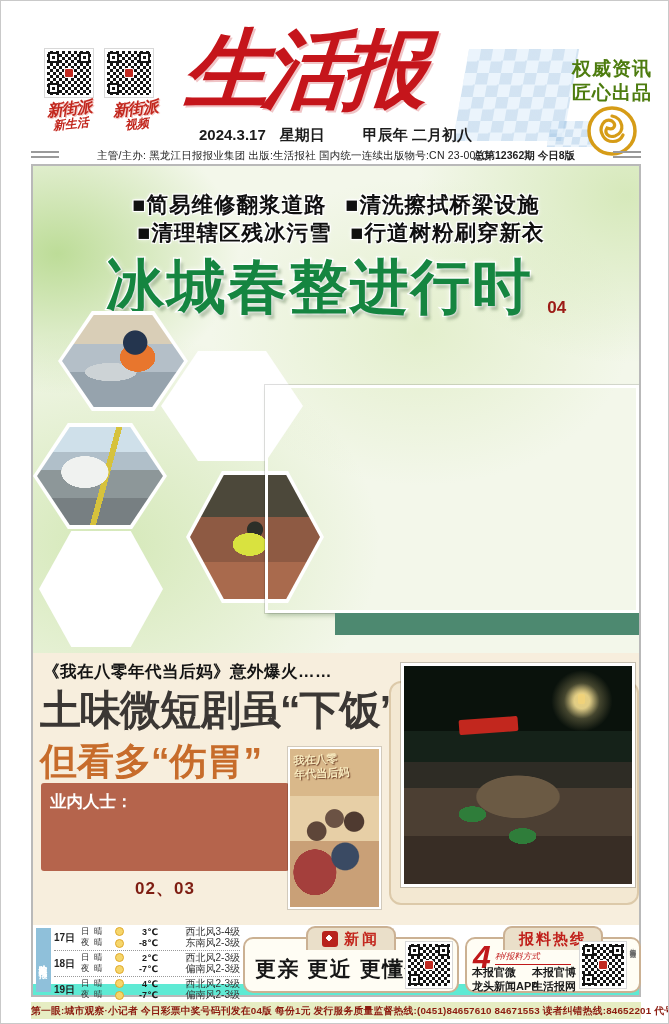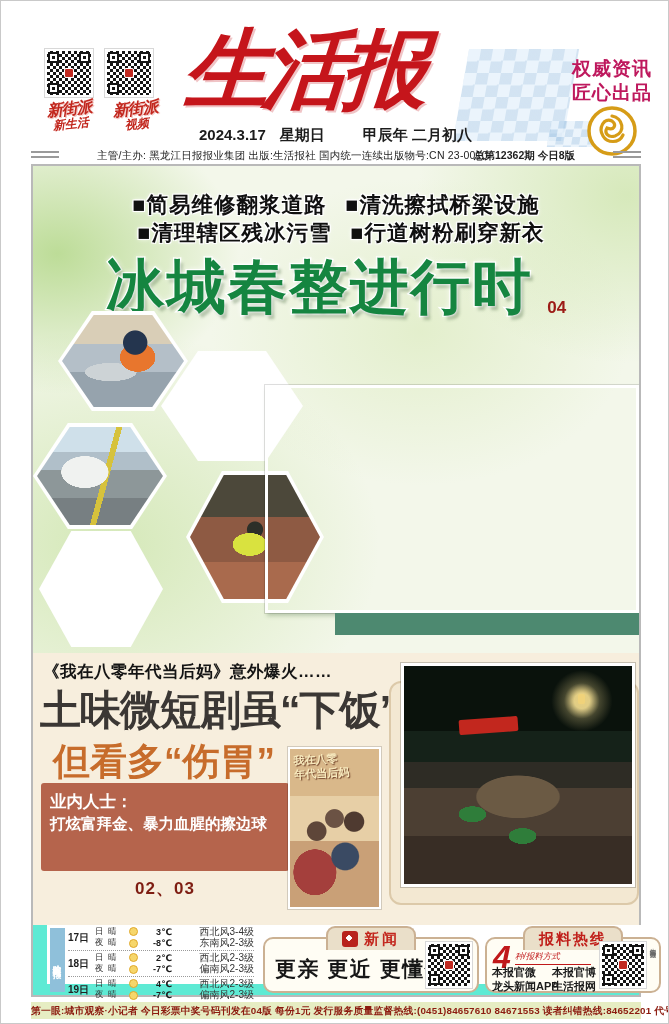--- a/index.html
+++ b/index.html
@@ -22,21 +22,21 @@
   .brandtag .b2{font-size:12px;font-weight:900;font-style:italic;}
   .masthead{position:absolute;left:183px;top:14px;width:320px;height:112px;
             font-family:"DejaVu Serif","Liberation Serif",serif;font-weight:bold;font-style:italic;
             font-size:86px;line-height:108px;color:#c5151b;letter-spacing:-7px;white-space:nowrap;
             transform:skewX(-4deg);text-shadow:2px 2px 0 rgba(197,21,27,.25);}
   .mosaic{position:absolute;left:460px;top:48px;width:110px;height:92px;transform:skewX(-10deg);
           background:repeating-conic-gradient(rgba(160,196,228,.55) 0% 25%,rgba(224,238,250,.75) 0% 50%) 0 0/24px 24px;
           opacity:.85;}
   .mosaic2{position:absolute;left:548px;top:120px;width:80px;height:26px;transform:skewX(-10deg);
           background:repeating-conic-gradient(rgba(160,196,228,.5) 0% 25%,rgba(228,240,250,.7) 0% 50%) 0 0/16px 16px;}
-  .slogan{position:absolute;left:571px;top:56px;color:#be185d;font-weight:900;font-size:19px;
+  .slogan{position:absolute;left:571px;top:56px;color:#4d7c0f;font-weight:900;font-size:19px;
           line-height:24px;letter-spacing:1px;white-space:nowrap;text-align:right;}
   .emblem{position:absolute;left:585px;top:104px;width:52px;height:52px;}
   .dateline{position:absolute;left:198px;top:125px;width:320px;font-size:15px;font-weight:600;
             color:#1c1c1c;display:flex;gap:14px;white-space:nowrap;}
   .dateline .lunar{margin-left:24px;}
   .publine{position:absolute;left:30px;top:146px;width:610px;height:16px;font-size:10.5px;color:#1d1d1d;}
   .publine .pub{position:absolute;left:66px;top:2px;letter-spacing:.2px;}
   .publine .iss{position:absolute;right:66px;top:2px;font-weight:600;}
   .endcap{position:absolute;top:4px;width:28px;height:7px;border-top:2px solid #9a9a9a;border-bottom:2px solid #9a9a9a;}
   .endcap.l{left:0}.endcap.r{right:0}
@@ -107,21 +107,21 @@
        radial-gradient(ellipse 9% 20% at 93% 28%,#4f8a5e 0 60%,transparent 62%),
        radial-gradient(ellipse 46% 16% at 44% 84%,#3f4244 0 58%,transparent 60%),
        linear-gradient(180deg,#d6dfe5 0 16%,#bcc7cf 16% 30%,#9aa4ab 30% 46%,#83898c 46% 64%,#6d7072 64% 100%);}
   .greenbar{position:absolute;left:302px;top:447px;right:0;height:22px;background:#4d8970;}
 
   
   .mid-story{position:absolute;left:0;top:487px;width:100%;height:272px;background:#f7eedd;overflow:visible;}
   .kicker{position:absolute;left:10px;top:8px;font-size:16.5px;font-weight:600;color:#141414;letter-spacing:.5px;}
   .mid-h1{position:absolute;left:7px;top:30px;font-size:41px;font-weight:900;color:#3b3734;
           letter-spacing:-1px;white-space:nowrap;font-family:"Liberation Sans",sans-serif;}
-  .mid-h2{position:absolute;left:20px;top:84px;font-size:37px;font-weight:900;color:#c76c2b;white-space:nowrap;}
+  .mid-h2{position:absolute;left:7px;top:84px;font-size:37px;font-weight:900;color:#c76c2b;white-space:nowrap;}
   .quotebox{position:absolute;left:8px;top:130px;width:248px;height:88px;background:#b5644c;border-radius:3px;
             color:#fff;padding:7px 9px;line-height:1.4;}
   .quotebox .q0{font-size:16.5px;font-weight:800;}
   .quotebox .q1,.quotebox .q2{font-size:15.5px;font-weight:700;}
   .pageref0203{position:absolute;left:8px;top:224px;width:248px;text-align:center;
                font-size:17px;font-weight:900;color:#7e1d12;letter-spacing:1px;}
   .poster{position:absolute;left:255px;top:94px;width:93px;height:162px;border:2px solid #fff;
           box-shadow:0 0 0 1px rgba(0,0,0,.15);
           background:
             radial-gradient(circle at 30% 52%,#5e4639 0 9%,transparent 10%),
@@ -141,36 +141,36 @@
         radial-gradient(ellipse 10% 6% at 30% 68%,#2f7d3a 0 60%,transparent 61%),
         radial-gradient(ellipse 10% 6% at 52% 78%,#2f7d3a 0 60%,transparent 61%),
         radial-gradient(ellipse 30% 16% at 50% 60%,#6b5a44 0 60%,transparent 62%),
         linear-gradient(180deg,#0a120c 0 30%,#152219 30% 44%,#2e2c25 44% 56%,#4c3f33 56% 78%,#382d25 78% 100%);}
   .nightphoto .banner{position:absolute;left:24%;top:24%;width:26%;height:7%;background:#c2271e;
                       transform:rotate(-4deg);border-radius:2px;}
   .nightphoto .lamp{position:absolute;left:76.5%;top:13%;width:7px;height:10px;background:#f0d27a;
                     border-radius:2px;box-shadow:0 0 8px 3px rgba(240,210,122,.7);}
 
   
-  .bottom-strip{position:absolute;left:14px;top:759px;width:100%;height:59px;background:#fff;overflow:visible;}
+  .bottom-strip{position:absolute;left:0;top:759px;width:100%;height:59px;background:#fff;overflow:visible;}
   .wx-label{position:absolute;left:3px;top:3px;width:15px;height:64px;background:#8fc0da;color:#fff;
             writing-mode:vertical-rl;text-orientation:upright;font-size:8.5px;letter-spacing:1px;
             display:flex;align-items:center;justify-content:center;font-weight:700;}
   .wx-table{position:absolute;left:21px;top:1px;width:186px;}
   .wx-group{display:grid;grid-template-columns:27px 13px 18px 15px 34px auto;grid-auto-rows:11.5px;
             align-items:center;}
   .wx-group + .wx-group{border-top:1px dotted #9a9a9a;margin-top:1px;padding-top:1px;}
   .wx-day{grid-row:span 2;font-size:10px;font-weight:800;color:#222;}
   .wx-part{font-size:8.5px;color:#333;}
   .wx-sky{font-size:8.5px;color:#333;}
   .wx-ico{width:9px;height:9px;border-radius:50%;background:#f6d66b;border:1px solid #e0a92c;margin:0 auto;}
   .wx-temp{font-size:9px;font-weight:700;text-align:right;padding-right:3px;color:#1b1b1b;}
   .wx-wind{font-size:10px;color:#333;white-space:nowrap;text-align:right;}
 
-  .tanbox{position:absolute;top:12px;height:56px;border:2px solid #cbb193;border-radius:10px;background:#fffdf4;margin-left:6px;}
+  .tanbox{position:absolute;top:12px;height:56px;border:2px solid #cbb193;border-radius:10px;background:#fffdf4;}
   .tab{position:absolute;left:50%;top:-13px;transform:translateX(-50%);height:24px;padding:0 14px;
        background:#eadfc9;border:2px solid #cbb193;border-bottom:none;border-radius:9px 9px 0 0;
        display:flex;align-items:center;gap:6px;white-space:nowrap;}
   .newsbox{left:210px;width:216px;}
   .newslogo{width:16px;height:16px;background:#b8231c;border-radius:3px;position:relative;}
   .newslogo::after{content:"";position:absolute;inset:3px;border-radius:50%;
                    background:radial-gradient(circle at 40% 40%,#fff 0 30%,#b8231c 32%);}
   .newslabel{font-size:15px;font-weight:900;color:#c3271e;letter-spacing:3px;}
   .newsslogan{position:absolute;left:10px;top:16px;font-size:21px;font-weight:700;color:#161616;
               letter-spacing:1.5px;white-space:nowrap;}
@@ -281,21 +281,20 @@
       <div class="mainphoto"></div>
       <div class="greenbar"></div>
     </section>
 
     <section class="mid-story">
       <div class="kicker">《我在八零年代当后妈》意外爆火……</div>
       <div class="mid-h1">土味微短剧虽“下饭”</div>
       <div class="mid-h2">但看多“伤胃”</div>
       <div class="quotebox">
         <div class="q0">业内人士：</div>
-        <div class="q1">打炫富拜金、暴力血腥的擦边球</div>
       </div>
       <div class="pageref0203">02、03</div>
 
       <div class="nightpanel"></div>
       <div class="nightphoto">
         <div class="banner"></div>
         <div class="lamp"></div>
       </div>
 
       <div class="poster">

